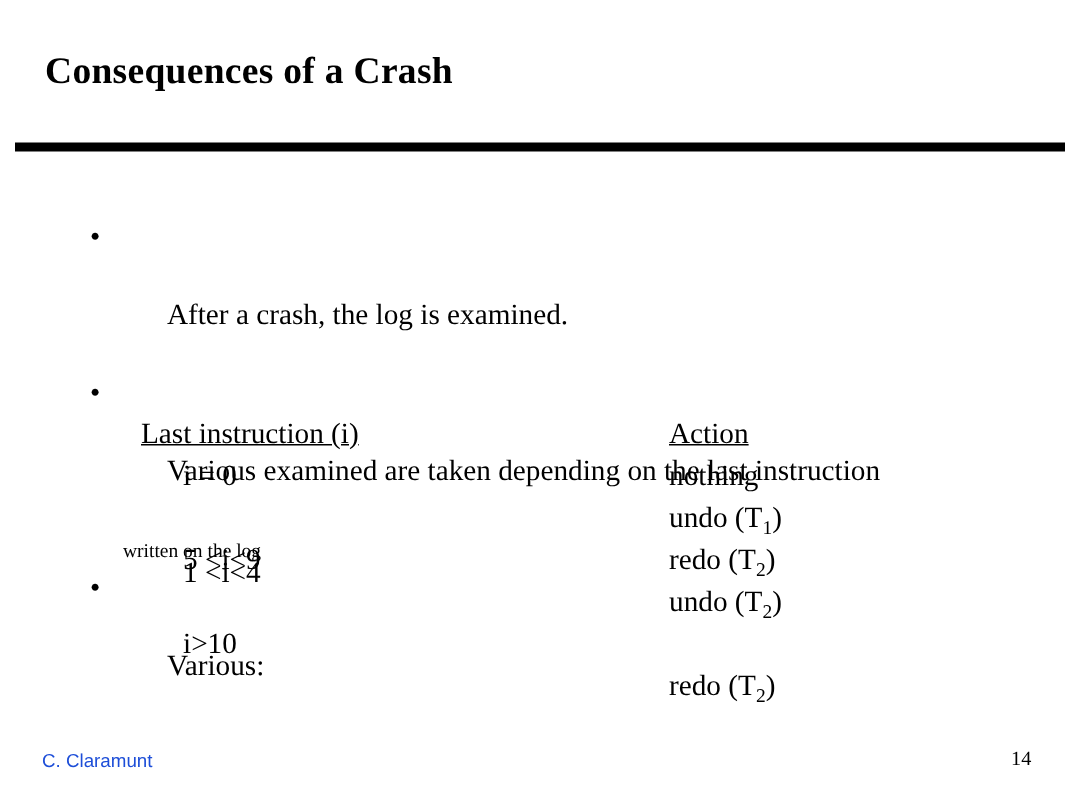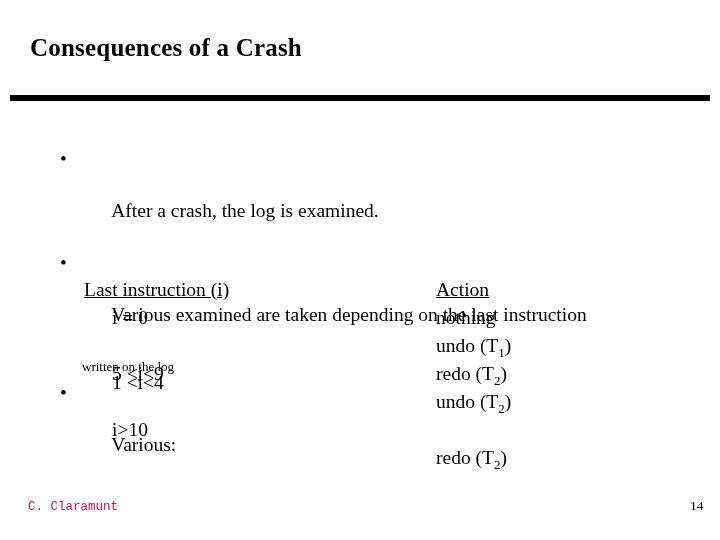--- a/index.html
+++ b/index.html
@@ -60,21 +60,21 @@
     font-size: 19.5px;
     line-height: 26px;
   }
   .cont-line {
     font-size: 13px;
     line-height: 26px;
     padding-left: 38px;
   }
   .table-wrap {
     position: absolute;
-    left: 42px;
+    left: 52px;
     top: 276px;
     width: 640px;
   }
   .trow {
     position: relative;
     height: 28px;
     font-size: 19.5px;
     line-height: 28px;
   }
   .col-left {
@@ -93,27 +93,27 @@
   }
   .indent2 { padding-left: 42px; }
   sub {
     font-size: 13px;
     vertical-align: sub;
   }
   .footer-author {
     position: absolute;
     left: 28px;
     top: 500px;
-    font-family: Liberation Mono, monospace;
+    font-family: Liberation Sans, sans-serif;
     font-size: 12.5px;
-    color: #be185d;
+    color: #1d4ed8;
   }
   .footer-page {
     position: absolute;
-    left: 690px;
+    left: 674px;
     top: 498px;
     font-family: "Liberation Serif", serif;
     font-size: 13.5px;
     color: #000000;
   }
 </style>
 </head>
 <body>
 
 <div class="slide">

